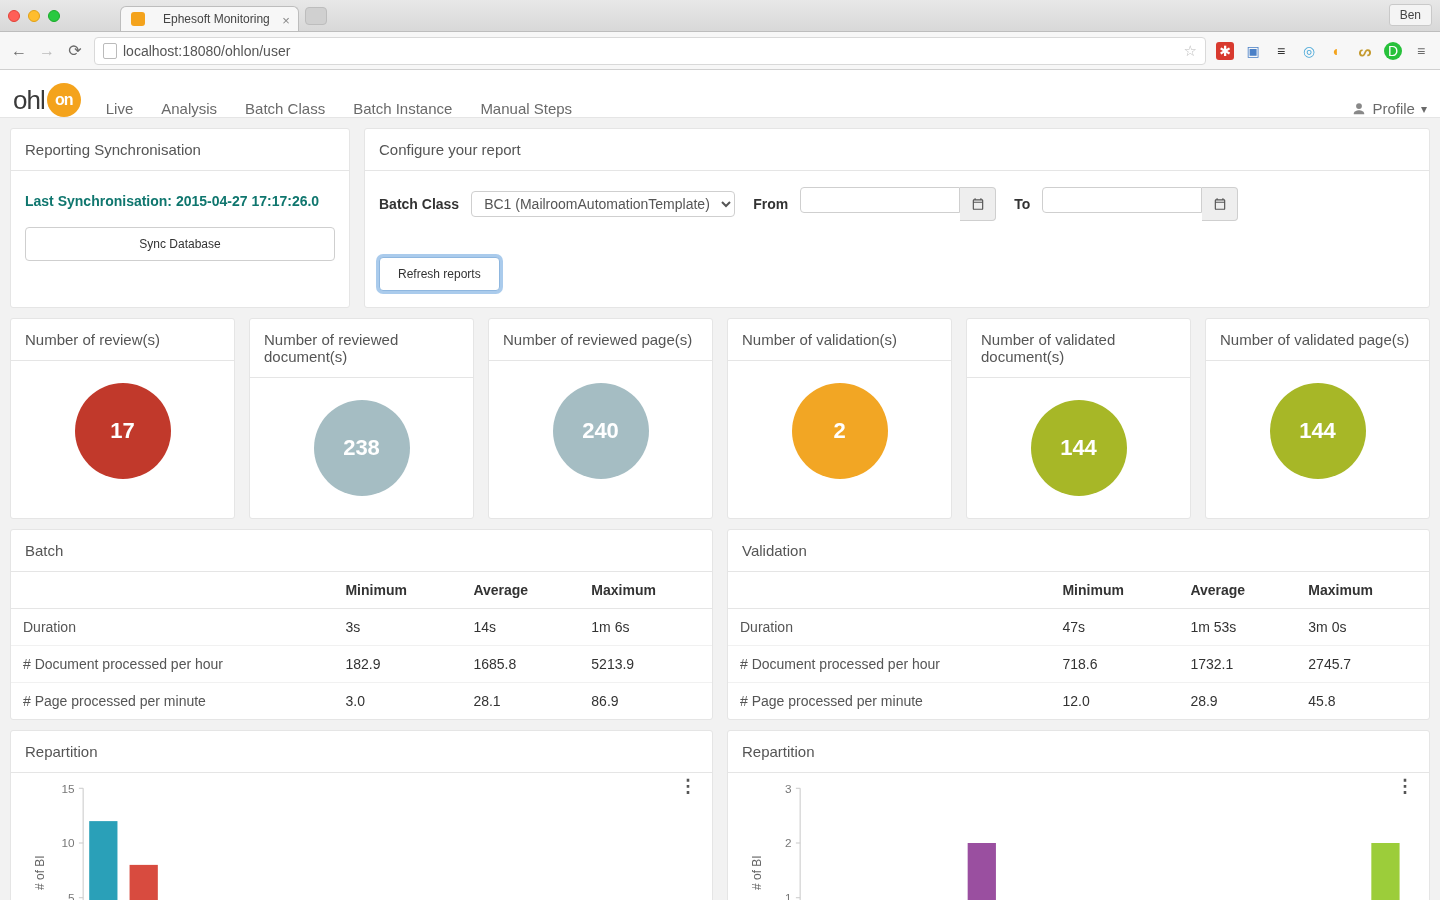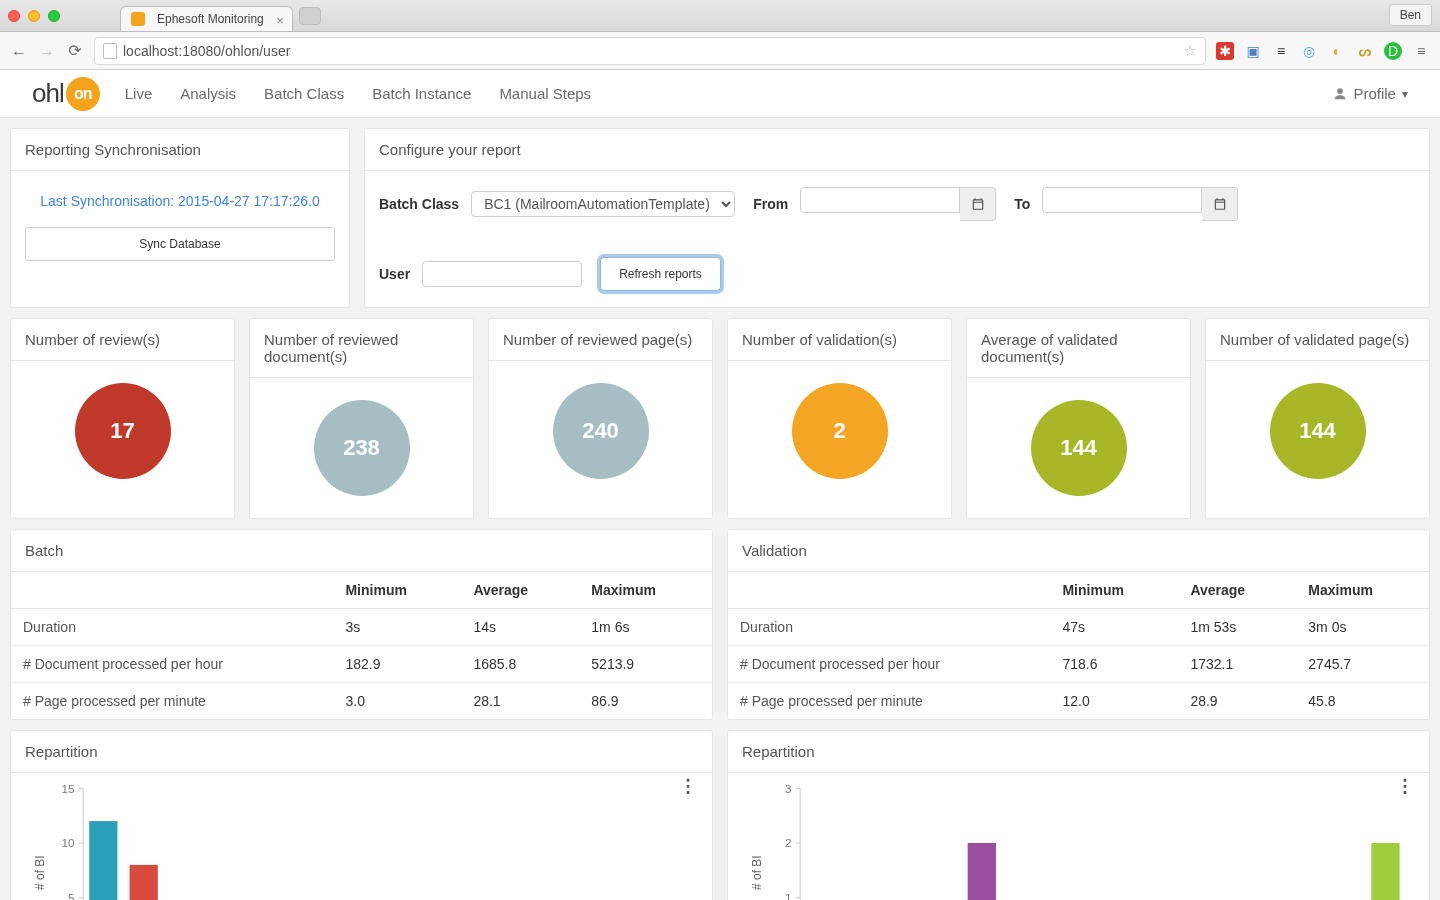--- a/index.html
+++ b/index.html
@@ -43,60 +43,60 @@
   .dot.yellow { background:#ffbd2e; border:1px solid #e1a116;}
   .dot.green { background:#28c940; border:1px solid #1aab29;}
   .tab {
     background: #f7f7f7;
     border: 1px solid #bdbdbd;
     border-bottom: none;
     border-radius: 6px 6px 0 0;
     padding: 5px 28px 5px 10px;
     font-size: 12px;
     color: #444;
-    display: flex; align-items: center; gap:12px;
+    display: flex; align-items: center; gap:18px;
     position: relative;
     min-width: 170px;
   }
   .tab .favicon { width:14px;height:14px;border-radius:3px;background:var(--accent-orange);display:inline-block;}
   .tab .close-x { position:absolute; right:8px; top:6px; font-size:13px; color:#888;}
   .new-tab-btn { width:22px;height:18px;background:#d0d0d0;border:1px solid #bdbdbd;border-radius:4px;margin-left:6px;align-self:center; }
   .profile-pill { position:absolute; right:8px; top:4px; background:#f4f4f4;border:1px solid #c9c9c9;border-radius:3px;padding:3px 10px;font-size:12px;color:#444;}
   .chrome-toolbar {
     background:#f7f7f7;height:38px;display:flex;align-items:center;padding:0 10px;gap:10px;border-bottom:1px solid #d0d0d0;
   }
   .nav-icon { width:18px;height:18px;display:flex;align-items:center;justify-content:center;color:#6b6b6b;font-size:16px;}
   .nav-icon.disabled{color:#bcbcbc;}
   .omnibox { flex:1; height:28px; border:1px solid #d9d9d9; border-radius:4px; background:#fff; display:flex;align-items:center;padding:0 8px;gap:6px;font-size:14px;color:#555;}
   .omnibox .page-icon{width:14px;height:16px;border:1px solid #bbb;border-radius:2px;background:#fff;}
   .omnibox .star{margin-left:auto;color:#bcbcbc;font-size:15px;}
   .ext-icons{display:flex;gap:10px;align-items:center;}
   .ext-icons span{width:18px;height:18px;display:inline-flex;align-items:center;justify-content:center;border-radius:3px;font-size:14px;}
 
   
   .app-header {
-    background:#fff;height:48px;border-bottom:1px solid var(--border);display:flex;align-items:center;padding:0 32px;gap:25px;
+    background:#fff;height:48px;border-bottom:1px solid var(--border);display:flex;align-items:flex-end;padding:0 13px;gap:25px;
   }
   .logo { display:flex;align-items:center;font-weight:300;font-size:26px;color:#3a3a3a;letter-spacing:-1px;}
   .logo .on-badge{background:var(--accent-orange);color:#fff;border-radius:50%;width:34px;height:34px;display:inline-flex;align-items:center;justify-content:center;font-size:16px;font-weight:600;margin-left:2px;}
   .main-nav{display:flex;gap:28px;}
   .main-nav a{color:#6a6a6a;text-decoration:none;font-size:15px;}
   .profile-menu{margin-left:auto;display:flex;align-items:center;gap:6px;color:#6a6a6a;font-size:15px;}
   .profile-menu .person-ico{width:14px;height:14px;color:#888;}
 
   
   .page { padding:10px; display:flex; flex-direction:column; gap:10px; }
   .row { display:flex; gap:14px; }
   .panel { background:var(--panel-bg); border:1px solid var(--border); border-radius:3px; }
   .panel-header { padding:12px 14px; border-bottom:1px solid var(--border); font-size:15px; color:#555;}
   .panel-body { padding:16px 14px; }
 
   
   .sync-panel { width:340px; }
-  .sync-status{ text-align:center; color:#3b82f6; font-size:14px; margin:6px 0 18px;}
+  .sync-status{ color:#0f766e; font-size:14px; margin:6px 0 18px;font-weight:bold;}
   .btn { background:#fff;border:1px solid #cfcfcf;border-radius:4px;padding:9px 0;width:100%;text-align:center;font-size:12px;color:#333;cursor:pointer;}
   .btn-inline{width:auto;padding:9px 18px;}
   .btn-active{ box-shadow:0 0 0 3px rgba(100,160,220,.55); border-color:#8fb7df;}
   .config-panel{flex:1;}
   .config-body{display:flex;flex-wrap:wrap;gap:18px;align-items:center;}
   .field{display:flex;align-items:center;gap:12px;}
   .field label{font-weight:700;font-size:14px;color:#333;}
   select,input[type=text]{height:26px;border:1px solid #cfcfcf;border-radius:4px;padding:0 8px;font-size:14px;background:#fff;color:#555;}
   select{min-width:240px;}
   .date-input{display:flex;}
@@ -224,24 +224,20 @@
           <div class="date-input">
             <input type="text" style="">
             <div class="date-addon">
               <svg width="14" height="14" viewBox="0 0 24 24" fill="currentColor">
                   <path d="M19 4h-1V2h-2v2H8V2H6v2H5a2 2 0 0 0-2 2v14a2 2 0 0 0 2 2h14a2 2 0 0 0 2-2V6a2 2 0 0 0-2-2zm0 16H5V10h14zm0-12H5V6h14z"></path>
                 </svg>
             </div>
           </div>
         </div>
         <div style="flex-basis:100%;height:0;"></div>
-        <div class="field">
-          <label>User</label>
-          <input type="text" style="width: 160px;" value="">
-        </div>
         <button class="btn btn-inline btn-active">Refresh reports</button>
       </div>
     </div>
   </div>
 
   <div class="row circles-row" id="circles-row">
       <div class="panel circle-card">
         <div class="panel-header">Number of review(s)</div>
         <div class="panel-body">
           <div class="circle" style="background:#c1392b">17</div>
@@ -259,21 +255,21 @@
           <div class="circle" style="background:#a5bdc3">240</div>
         </div>
       </div>
       <div class="panel circle-card">
         <div class="panel-header">Number of validation(s)</div>
         <div class="panel-body">
           <div class="circle" style="background:#f2a624">2</div>
         </div>
       </div>
       <div class="panel circle-card">
-        <div class="panel-header">Average of validated document(s)</div>
+        <div class="panel-header">Number of validated document(s)</div>
         <div class="panel-body">
           <div class="circle" style="background:#a7b727">144</div>
         </div>
       </div>
       <div class="panel circle-card">
         <div class="panel-header">Number of validated page(s)</div>
         <div class="panel-body">
           <div class="circle" style="background:#a7b727">144</div>
         </div>
       </div>

